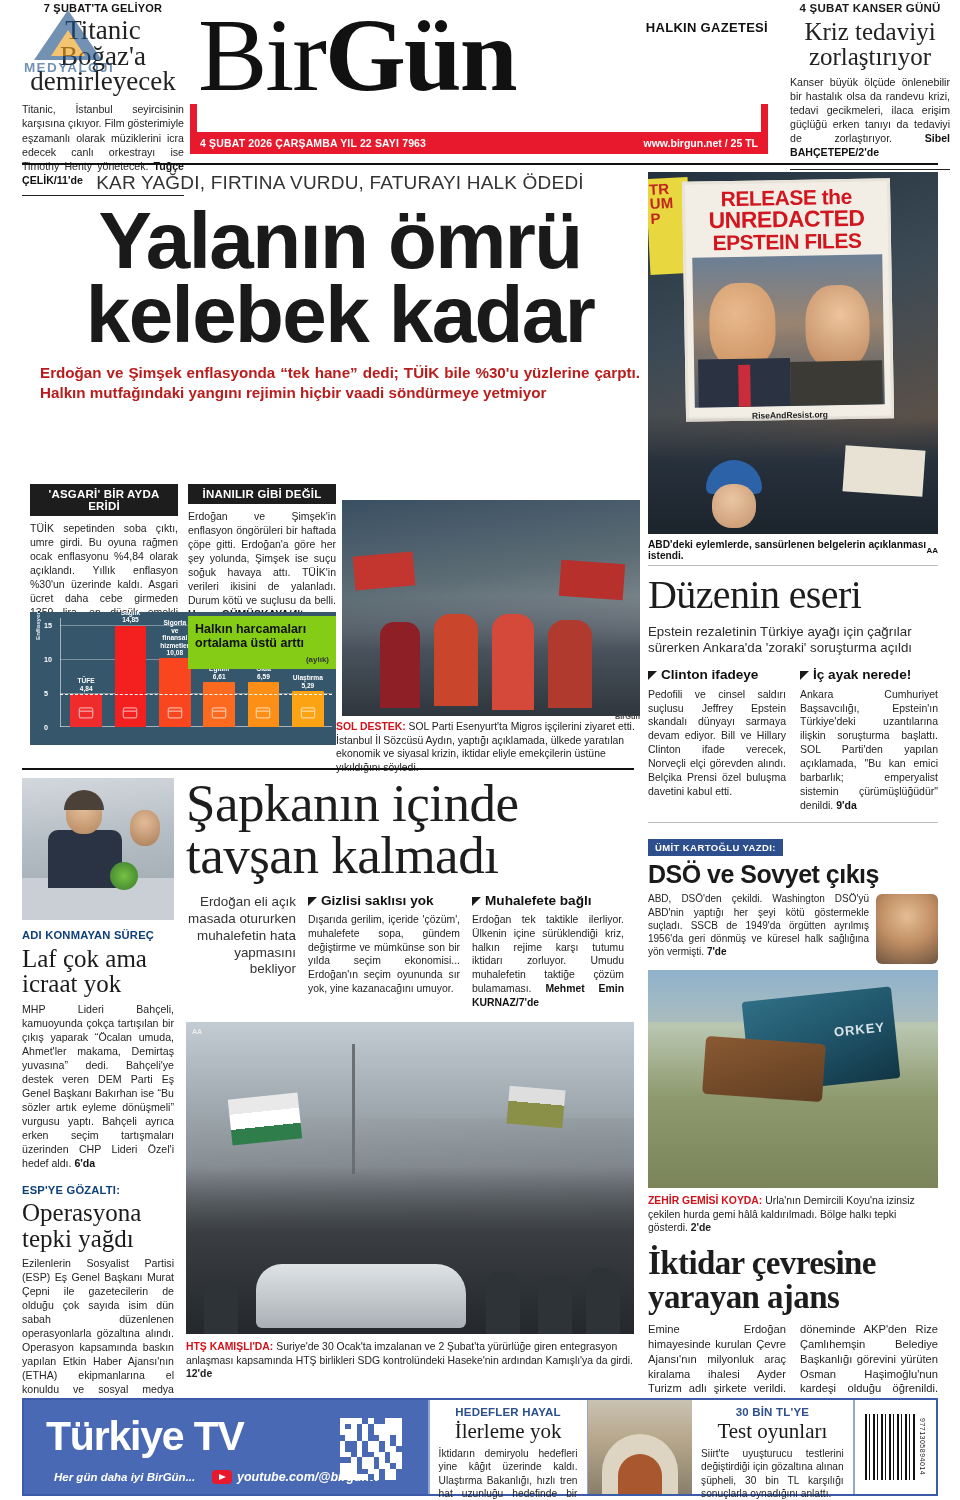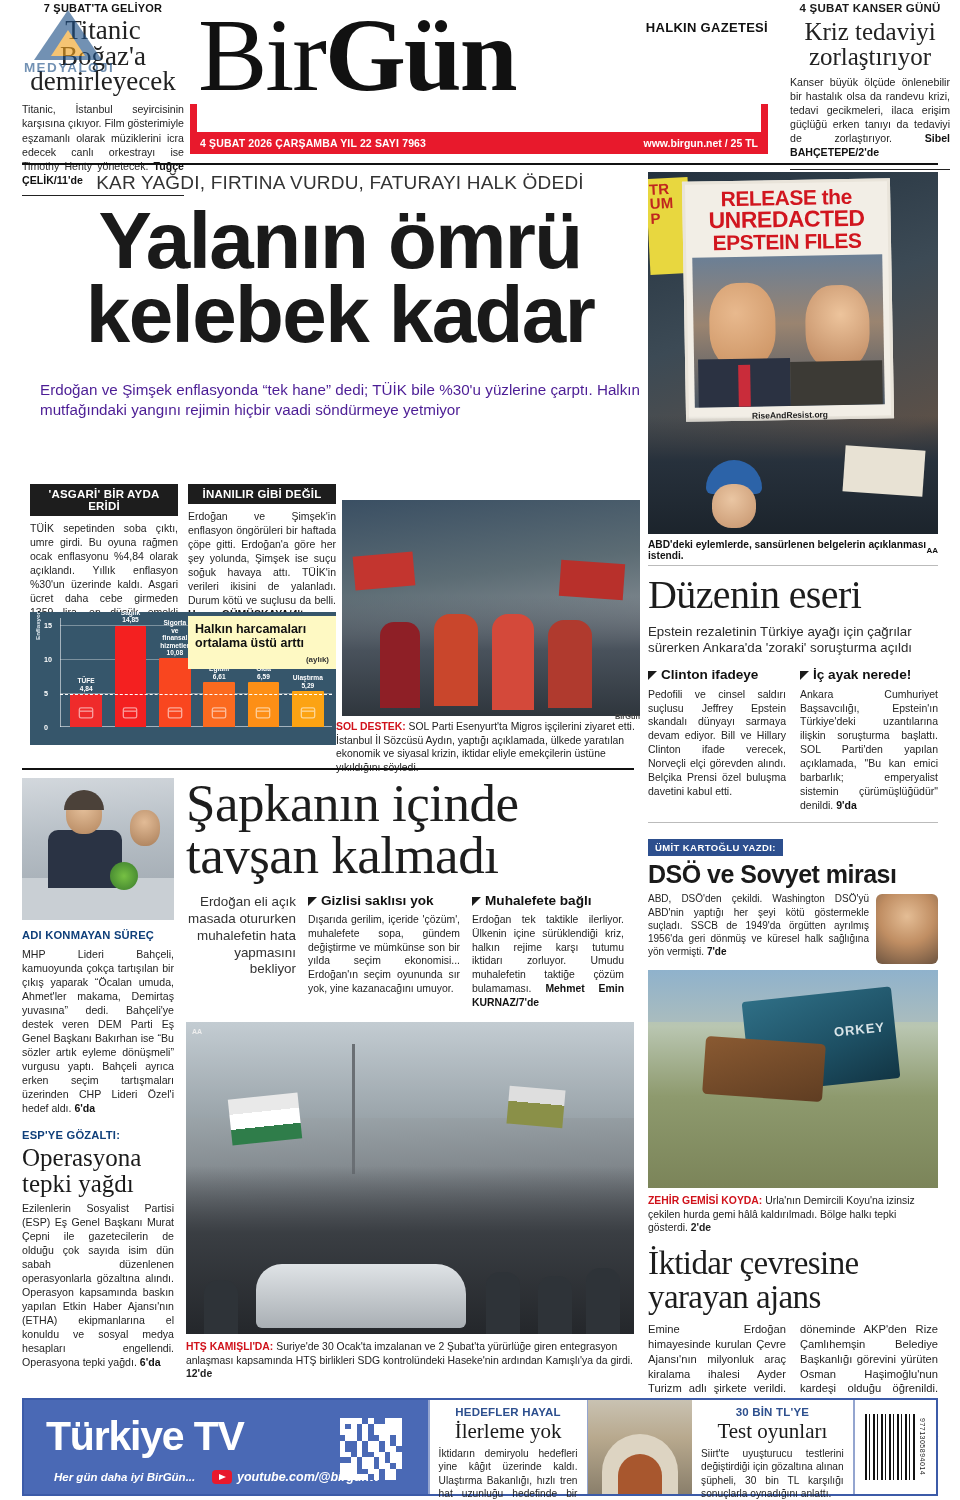--- a/index.html
+++ b/index.html
@@ -95,21 +95,21 @@
   .lead { position: absolute; left: 40px; top: 172px; width: 600px; }
   .lead .overline {
     font-size: 19px; letter-spacing: .2px; color:#333; text-align:center;
     font-weight: normal;
   }
   .lead h1 {
     font-size: 80px; line-height: .92; font-weight: bold; letter-spacing: -1.6px;
     text-align:center; margin-top: 10px; color:#1a1a1a;
   }
   .lead .deck {
-    margin-top: 29px; font-size: 15.2px; line-height: 1.28; color:#4c1d95; text-align: justify;
+    margin-top: 12px; font-size: 15.2px; line-height: 1.28; color:#b91c1c; text-align: justify; font-weight: bold;
   }
 
   
   .subcols { position:absolute; left: 30px; top: 484px; width: 306px; display:flex; gap: 10px; }
   .subcol { width: 148px; }
   .blkhdr {
     background: #1d1d1d; color:#fff; font-size: 11.5px; font-weight: bold;
     text-align:center; padding: 4px 2px 4px; letter-spacing:.2px;
   }
   .subcol .body-txt { margin-top: 6px; font-size: 10.5px; line-height: 1.33; }
@@ -140,21 +140,21 @@
   }
   .bar .bicon {
     position:absolute; left:50%; transform: translateX(-50%); bottom: 5px;
     width: 22px; height: 20px; opacity:.55;
   }
   .dashline {
     position:absolute; left:0; right:0; height:0;
     border-top: 1.6px dashed #ffffff;
   }
   .chart-callout {
-    position:absolute; right: 0; top: 4px; width: 148px; background:#fef9c3;
+    position:absolute; right: 0; top: 4px; width: 148px; background:#84cc16;
     padding: 6px 7px 5px;
   }
   .chart-callout .ct { font-size: 12.5px; font-weight: bold; line-height: 1.12; color:#111; }
   .chart-callout .cs { font-size: 8px; font-weight: bold; text-align:right; margin-top: 5px; color:#333; }
 
   
   .leadphoto {
     position:absolute; left: 342px; top: 500px; width: 298px; height: 216px;
     background: linear-gradient(172deg,#3a4f63 0%, #5c6c74 36%, #8e949a 70%, #6b6f74 100%);
     overflow:hidden;
@@ -285,21 +285,21 @@
     position:absolute; left: 56px; top: 70px; width: 120px; height: 58px;
     background: linear-gradient(160deg,#8a5a32,#5f3d22); transform: rotate(4deg); border-radius: 5px;
   }
   .ship-sea {
     position:absolute; left: 0; right:0; top: 0; height: 52px;
     background: linear-gradient(180deg,#8fb2cc,#a9bcbe);
   }
 
   .rb-story { margin-top: 12px; }
   .rb-story h2 {
-    font-family: "Liberation Serif", serif; font-weight: normal; font-size: 33px;
+    font-family: "Liberation Serif", serif; font-weight: bold; font-size: 33px;
     line-height: 1.02; margin-top: 2px; color:#1d1d1d;
   }
   .rb-cols { display:flex; gap: 14px; margin-top: 8px; }
   .rb-cols .col { width: 138px; }
 
   
   .midband { position:absolute; left: 22px; top: 768px; width: 612px; }
   .midband .hrule { height: 2px; background: #111; width: 100%; }
 
   .leftrail { position:absolute; left: 22px; top: 778px; width: 152px; }
@@ -640,21 +640,21 @@
           <span>Ankara Cumhuriyet Başsavcılığı, Epstein'ın Türkiye'deki uzantılarına ilişkin soruşturma başlattı. SOL Parti'den yapılan açıklamada, "Bu kan emici barbarlık; emperyalist sistemin çürümüşlüğüdür" denildi.</span>
           <b>9'da</b>
         </div>
       </div>
     </div>
 
     <div class="thin-rule" style="margin-top:10px;"></div>
 
     <div class="kartoglu">
       <span class="bluetag">ÜMİT KARTOĞLU YAZDI:</span>
-      <h3>DSÖ ve Sovyet mirası</h3>
+      <h3>DSÖ ve Sovyet çıkış</h3>
       <div class="wrapbody">
         <div class="kart-portrait"></div>
         <div class="body-txt">
           <span>ABD, DSÖ'den çekildi. Washington DSÖ'yü ABD'nin yaptığı her şeyi kötü göstermekle suçladı. SSCB de 1949'da örgütten ayrılmış 1956'da geri dönmüş ve küresel halk sağlığına yön vermişti.</span>
           <b>7'de</b>
         </div>
       </div>
     </div>
 
     <div class="shipphoto">
@@ -697,20 +697,21 @@
     <div class="lr-photo">
       <div class="desk"></div>
       <div class="man-suit"></div>
       <div class="man-head"></div>
       <div class="man-hair"></div>
       <div class="woman"></div>
       <div class="dem-logo"></div>
     </div>
 
     <div class="kicker">ADI KONMAYAN SÜREÇ</div>
+    <h3>Laf çok ama icraat yok</h3>
     <div class="body-txt">
       <span>MHP Lideri Bahçeli, kamuoyunda çokça tartışılan bir çıkış yaparak “Öcalan umuda, Ahmet'ler makama, Demirtaş yuvasına” dedi. Bahçeli'ye destek veren DEM Parti Eş Genel Başkanı Bakırhan ise “Bu sözler artık eyleme dönüşmeli” vurgusu yaptı. Bahçeli ayrıca erken seçim tartışmaları üzerinden CHP Lideri Özel'i hedef aldı.</span>
       <b>6'da</b>
     </div>
 
     <div class="kicker orange">ESP'YE GÖZALTI:</div>
     <h3>Operasyona tepki yağdı</h3>
     <div class="body-txt">
       <span>Ezilenlerin Sosyalist Partisi (ESP) Eş Genel Başkanı Murat Çepni ile gazetecilerin de olduğu çok sayıda isim dün sabah düzenlenen operasyonlarla gözaltına alındı. Operasyon kapsamında baskın yapılan Etkin Haber Ajansı'nın (ETHA) ekipmanlarına el konuldu ve sosyal medya hesapları engellendi. Operasyona tepki yağdı.</span>
       <b>6'da</b>

